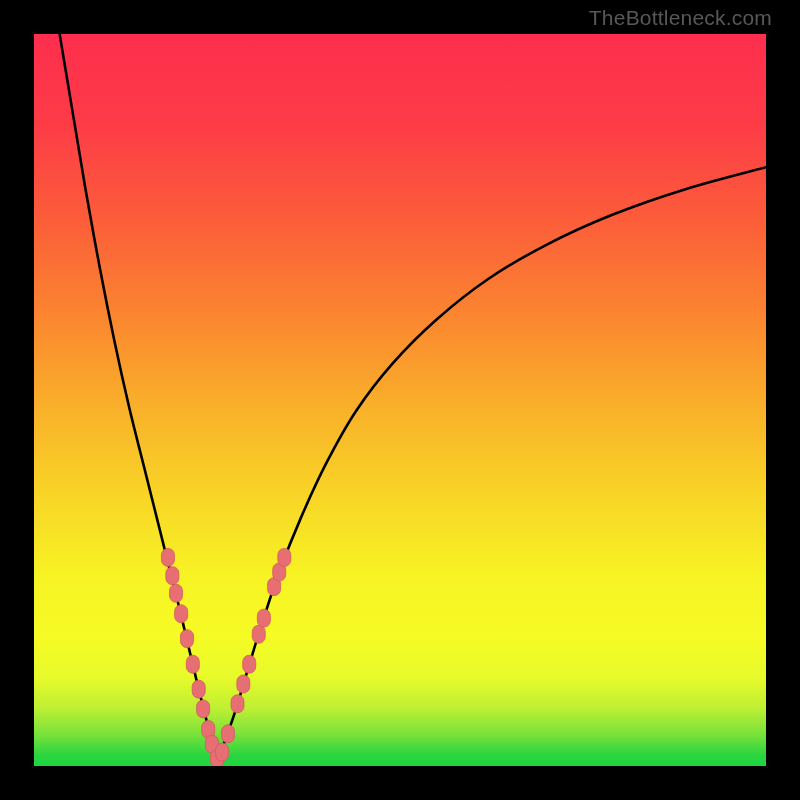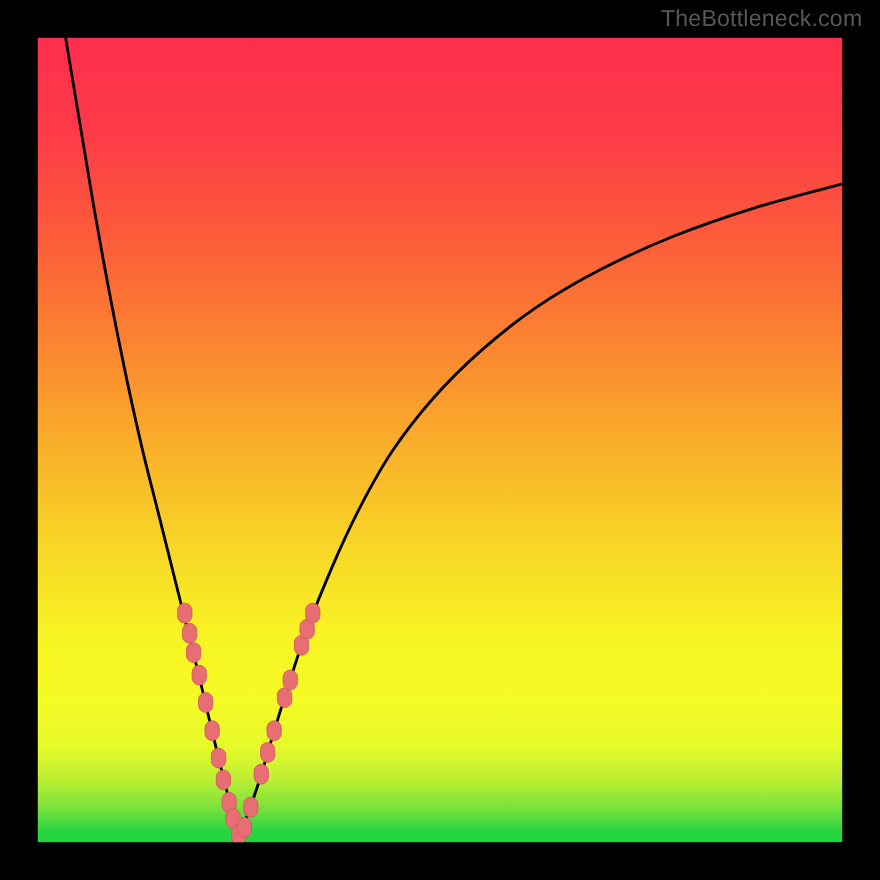--- a/index.html
+++ b/index.html
@@ -29,21 +29,21 @@
   .curve-svg {
     position: absolute;
     left: 0;
     top: 0;
     width: 732px;
     height: 732px;
   }
   .watermark {
     position: absolute;
     top: 6px;
-    right: 16px;
+    right: 28px;
     color: #585858;
     font-size: 21px;
     letter-spacing: 0.2px;
     font-weight: 500;
   }
 </style>
 </head>
 <body>
 
 <div class="watermark">TheBottleneck.com</div>

